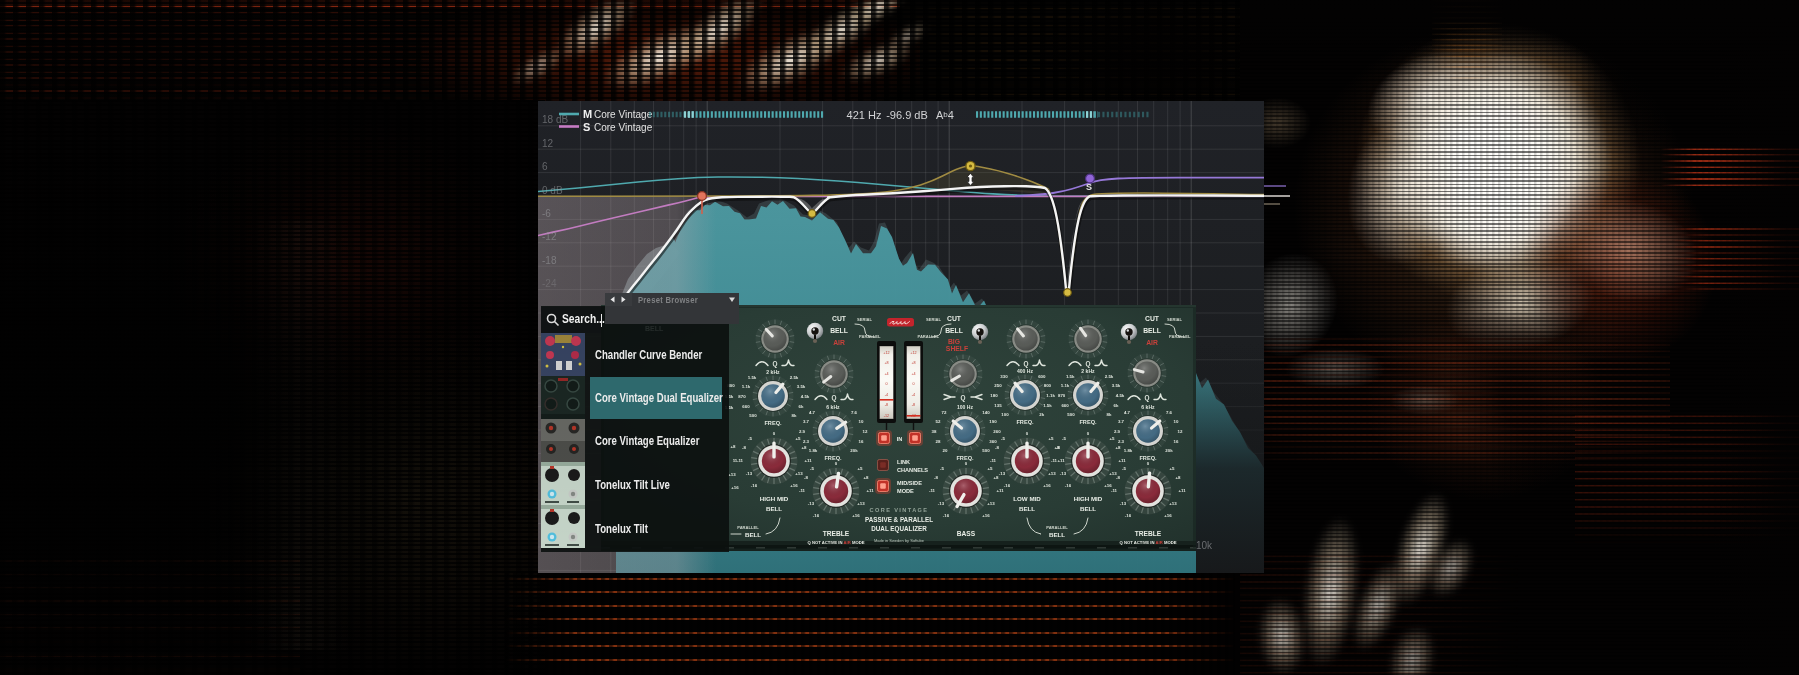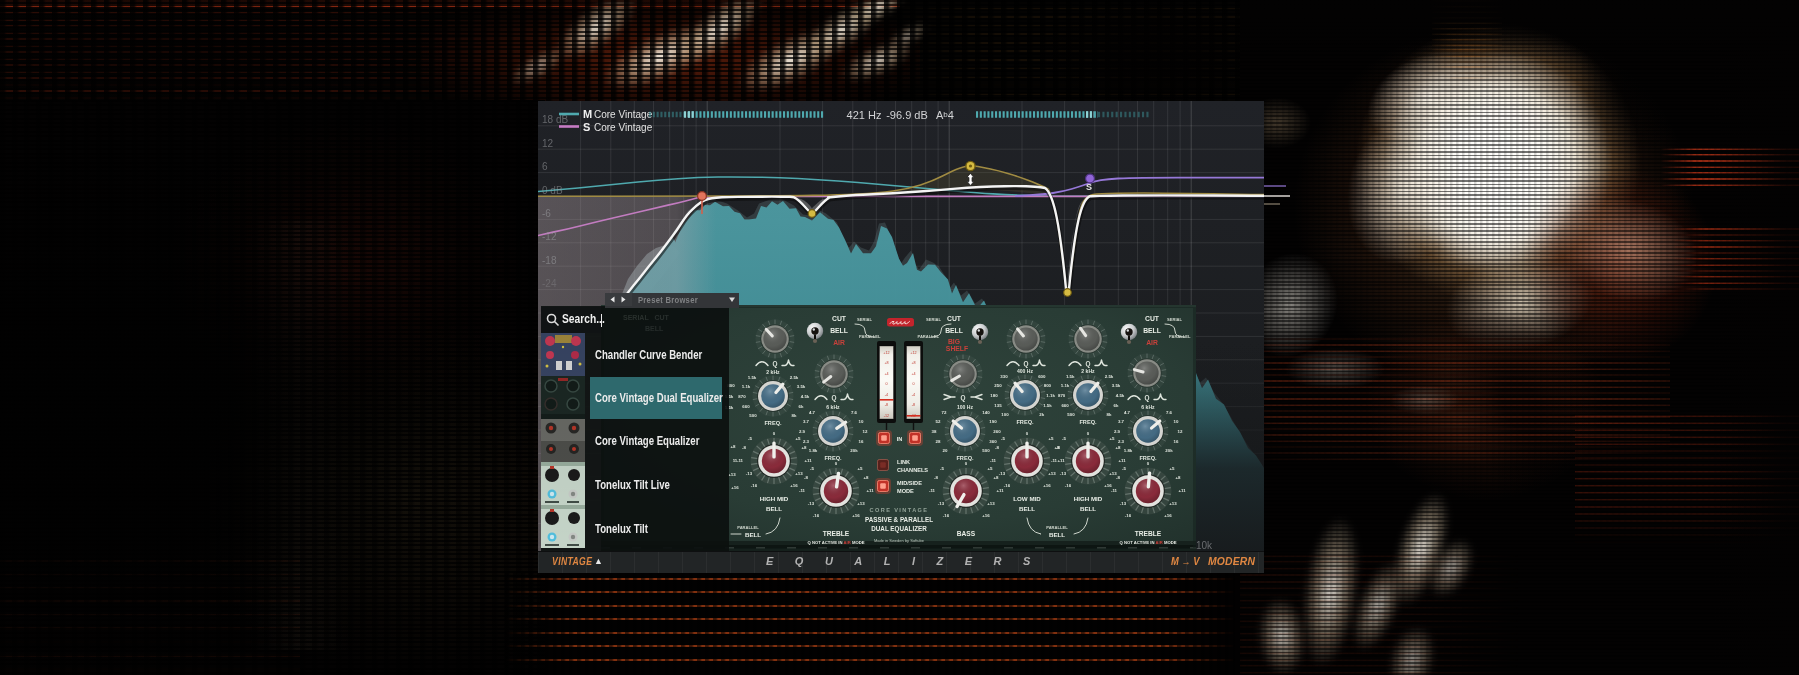--- a/index.html
+++ b/index.html
@@ -1143,31 +1143,22 @@
             <rect x="26" y="39" width="12" height="2" fill="#44504a"></rect>
           </svg></div>
         <div class="abs" style="left:0;top:27px;width:44px;height:216px;background:linear-gradient(180deg,rgba(0,0,0,0.12),rgba(0,0,0,0.05))"></div>
         <div class="abs" style="left:54px;top:42px;font-size:12px;font-weight:bold;color:#ececec;white-space:nowrap;transform:scaleX(0.8);transform-origin:0 0">Chandler Curve Bender</div>
         <div class="abs" style="left:49px;top:71px;width:132px;height:42px;background:#2e696d"></div>
         <div class="abs" style="left:54px;top:85px;font-size:12px;font-weight:bold;color:#ececec;white-space:nowrap;transform:scaleX(0.8);transform-origin:0 0">Core Vintage Dual Equalizer</div>
         <div class="abs" style="left:54px;top:128px;font-size:12px;font-weight:bold;color:#ececec;white-space:nowrap;transform:scaleX(0.8);transform-origin:0 0">Core Vintage Equalizer</div>
         <div class="abs" style="left:54px;top:172px;font-size:12px;font-weight:bold;color:#ececec;white-space:nowrap;transform:scaleX(0.8);transform-origin:0 0">Tonelux Tilt Live</div>
         <div class="abs" style="left:54px;top:216px;font-size:12px;font-weight:bold;color:#ececec;white-space:nowrap;transform:scaleX(0.8);transform-origin:0 0">Tonelux Tilt</div>
       </div>
-      <div class="abs" style="left:67px;top:192px;width:134px;height:15px;background:#333538">
+      <div class="abs" style="left:67px;top:192px;width:134px;height:31px;background:#333538">
         <div class="abs" style="left:0;top:0;width:27px;height:13px;background:#393b3e"></div>
         <svg class="abs" style="left:0;top:0" width="134" height="13">
           <path d="M 9.5,3.5 L 5.5,6.5 L 9.5,9.5 Z" fill="#e8e8e8"></path>
           <path d="M 16.5,3.5 L 20.5,6.5 L 16.5,9.5 Z" fill="#e8e8e8"></path>
           <path d="M 124,4.5 L 130,4.5 L 127,9 Z" fill="#d8d8d8"></path>
         </svg>
         <div class="abs" style="left:33px;top:2px;font-size:8.5px;font-weight:bold;color:#808284;letter-spacing:0.3px;transform:scaleX(0.9);transform-origin:0 0">Preset Browser</div>
       </div>
-      <div class="abs" style="left:0;top:450px;width:726px;height:22px;background:#222526;overflow:hidden">
-        <div class="abs" style="left:0;top:0;width:726px;height:22px;background:repeating-linear-gradient(90deg, rgba(255,255,255,0.045) 0 1px, rgba(0,0,0,0) 1px 24px)"></div>
-        <div class="abs" style="left:0;top:0;width:726px;height:1px;background:#0e0f10"></div>
-        <div class="abs" style="left:14px;top:4px;font-size:11.5px;font-style:italic;font-weight:bold;letter-spacing:0.5px;color:#e08742;transform:scaleX(0.75);transform-origin:0 50%">VINTAGE</div>
-        <div class="abs" style="left:56px;top:5px;font-size:9px;color:#e8e8e8">▲</div>
-        <div class="abs" style="left:228px;top:4px;width:280px;font-size:11px;font-style:italic;font-weight:bold;color:#b2b2b2;letter-spacing:21.5px">EQUALIZERS</div>
-        <div class="abs" style="left:633px;top:4px;font-size:11px;font-style:italic;font-weight:bold;color:#e08742;transform:scaleX(0.85);transform-origin:0 50%">M → V</div>
-        <div class="abs" style="left:670px;top:4px;font-size:11.5px;font-style:italic;font-weight:bold;color:#e08742;letter-spacing:0.2px;transform:scaleX(0.9);transform-origin:0 50%">MODERN</div>
-      </div>
     </div>
   </div>
 </body></html>

